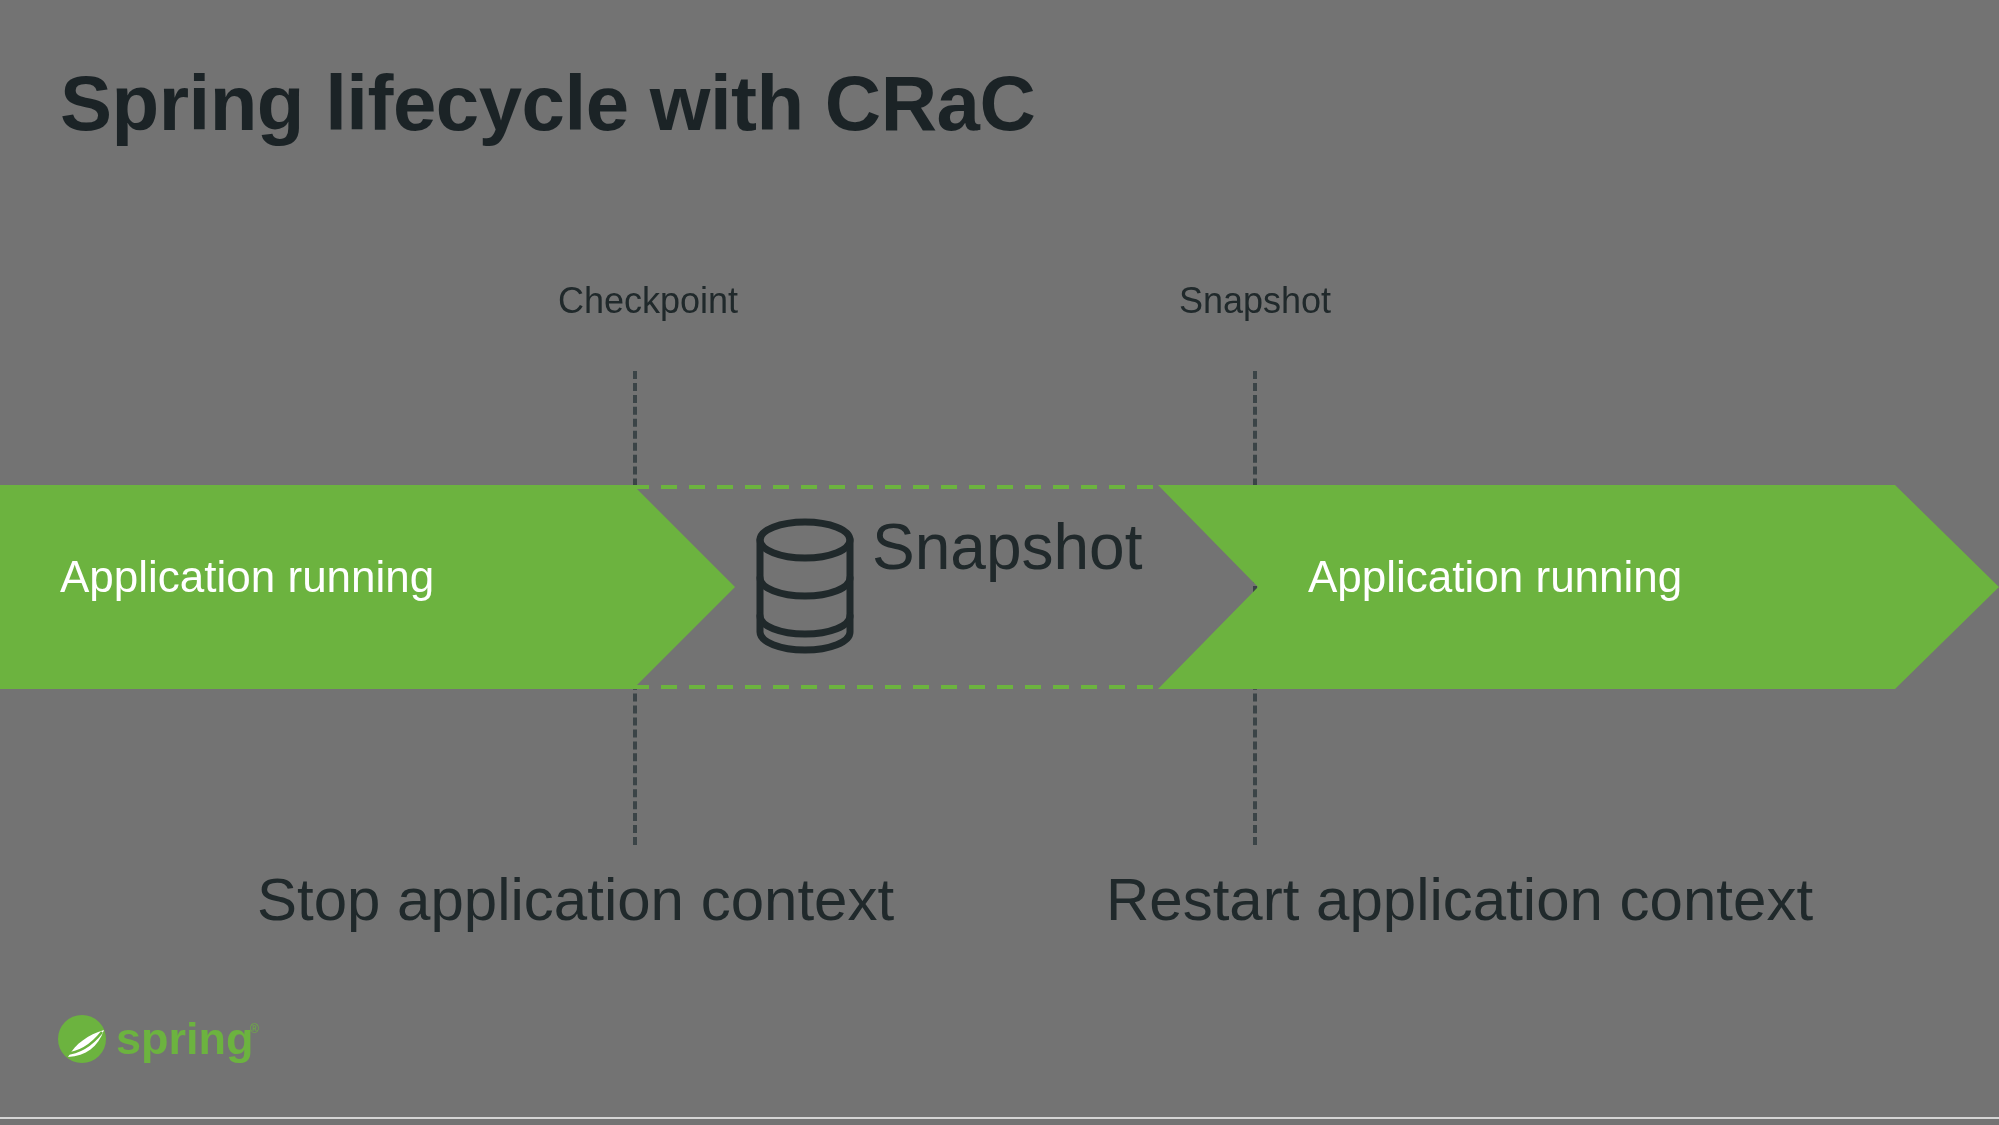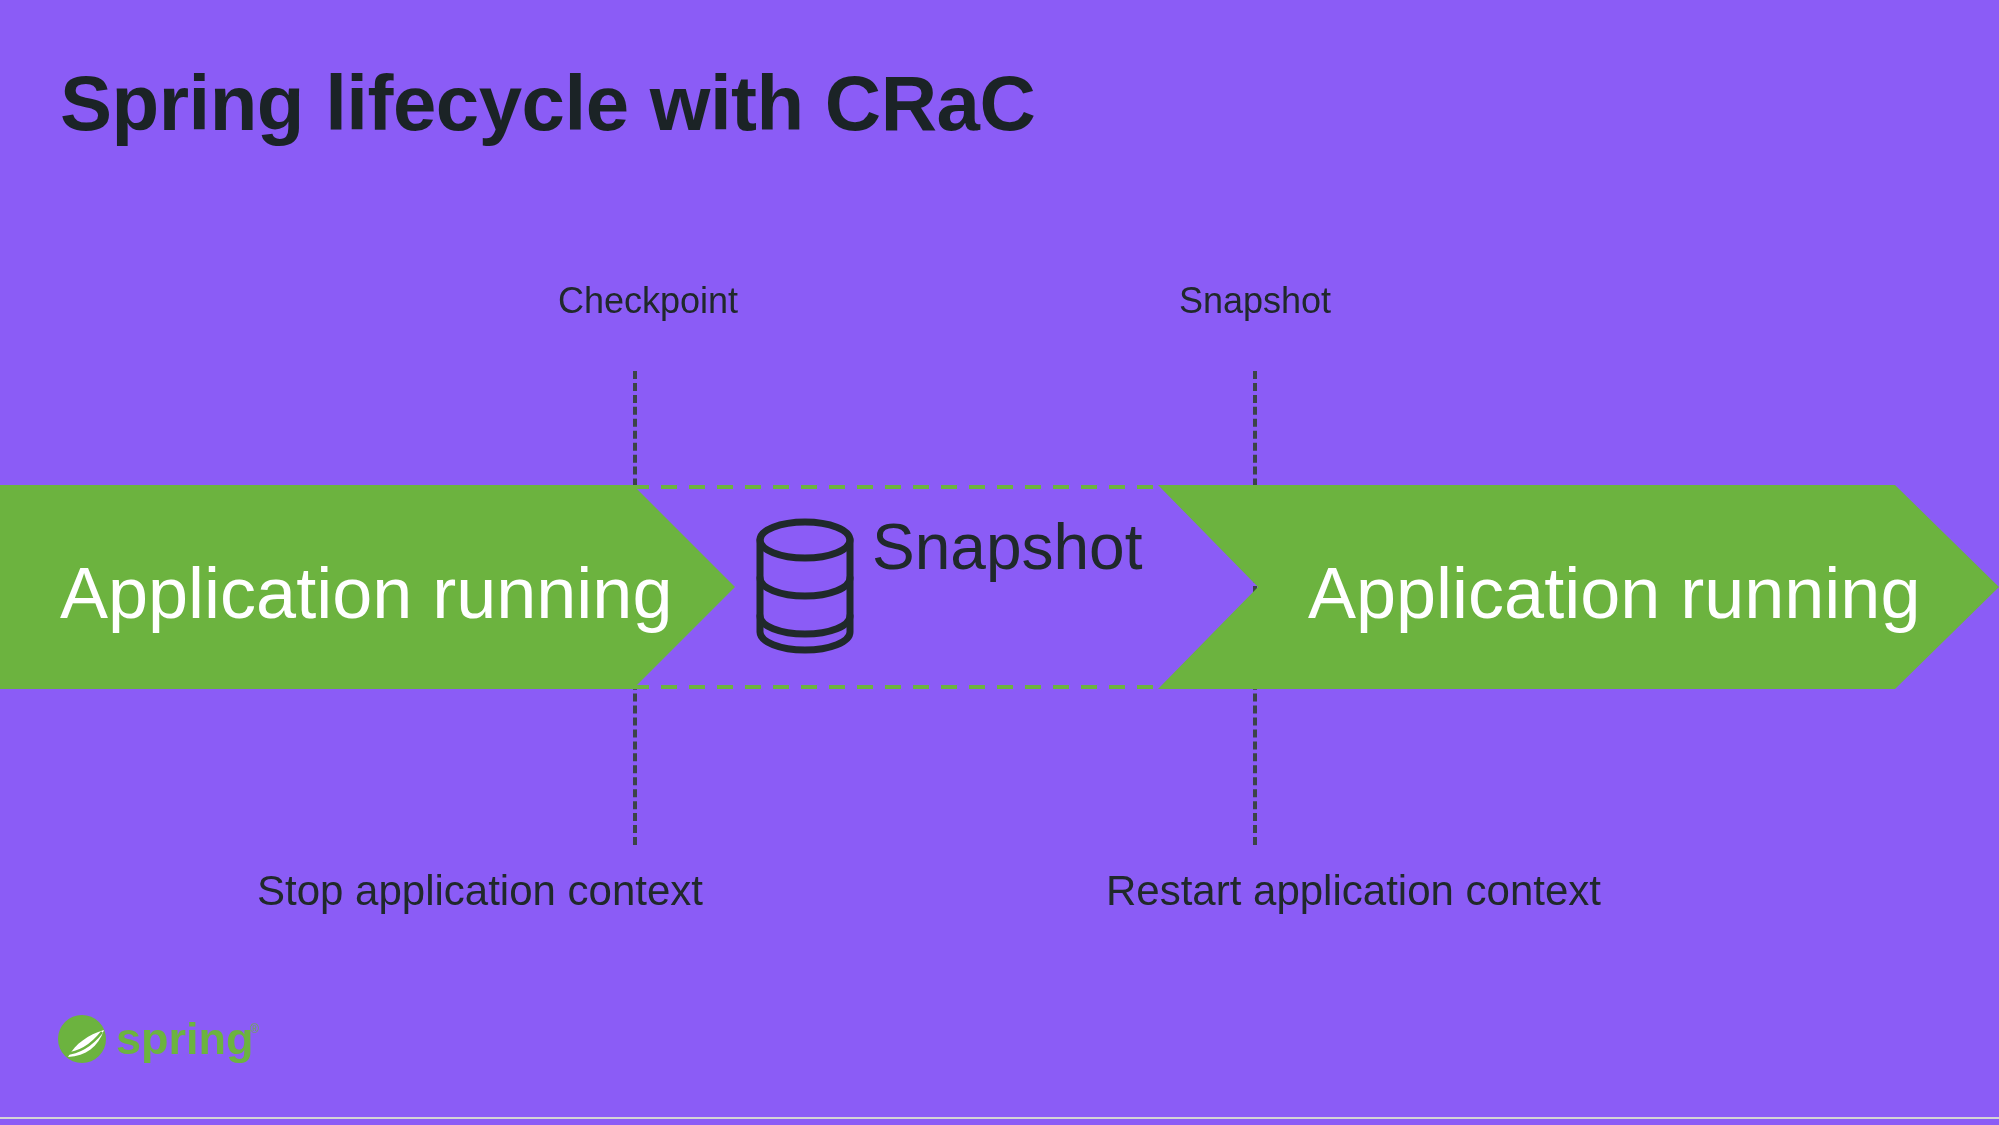--- a/index.html
+++ b/index.html
@@ -9,21 +9,21 @@
   }
   body {
     font-family: "Liberation Sans", sans-serif;
     -webkit-font-smoothing: antialiased;
   }
 
   #slide {
     position: relative;
     width: 1999px;
     height: 1125px;
-    background: #8b5cf6;
+    background: #737373;
     overflow: hidden;
   }
 
   
   #slide-title {
     position: absolute;
     left: 60px;
     top: 58px;
     font-size: 78px;
     font-weight: bold;
@@ -61,21 +61,21 @@
     left: 0;
     top: 485px;
     width: 1999px;
     height: 204px;
   }
   #band svg { display: block; }
 
   .band-text {
     position: absolute;
     color: #ffffff;
-    font-size: 72px;
+    font-size: 44px;
     white-space: nowrap;
   }
   #band-text-left  { left: 60px;  top: 552px; }
   #band-text-right { left: 1308px; top: 552px; }
 
   
   #snapshot-icon {
     position: absolute;
     left: 755px;
     top: 516px;
@@ -88,21 +88,21 @@
     top: 512px;
     font-size: 64px;
     line-height: 1.12;
     color: #20292b;
     white-space: nowrap;
   }
 
   
   .caption {
     position: absolute;
-    font-size: 42px;
+    font-size: 60px;
     line-height: 1.08;
     color: #20292b;
     white-space: nowrap;
   }
   #caption-left  { left: 257px;  top: 868px; }
   #caption-right { left: 1106px; top: 868px; }
 
   
   #spring-logo {
     position: absolute;

